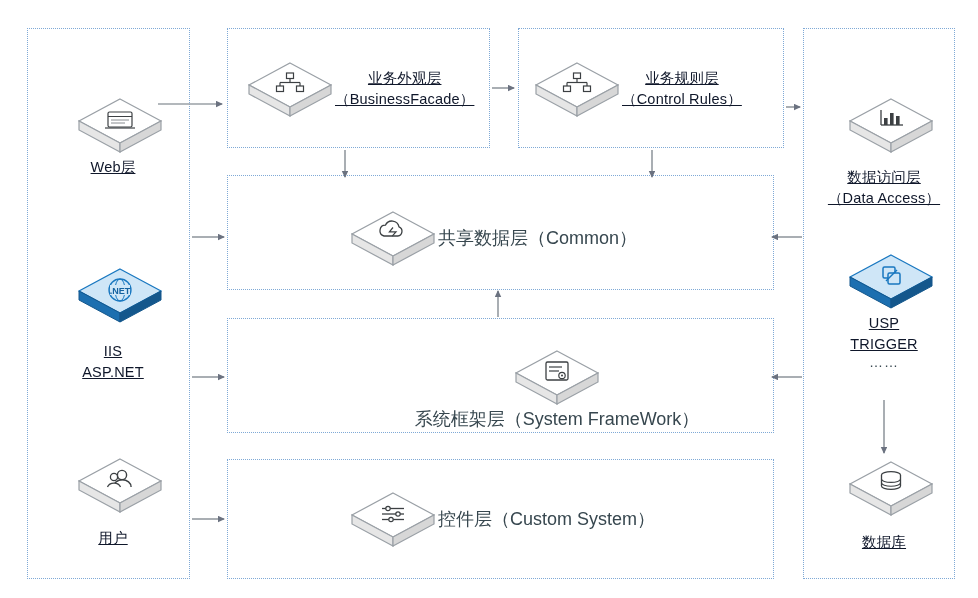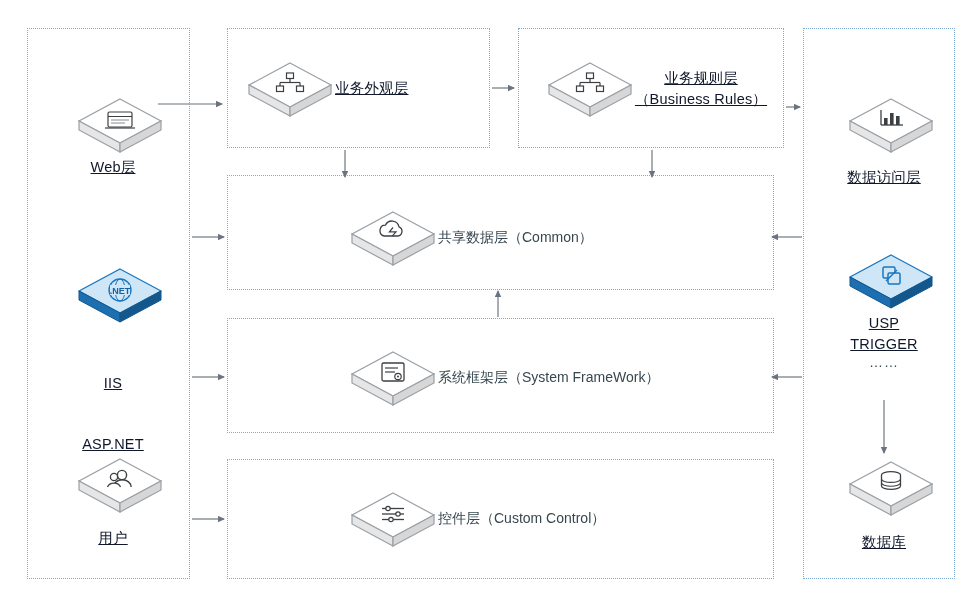--- a/index.html
+++ b/index.html
@@ -51,21 +51,21 @@
     color: #0f172a;
     font-size: 14.5px;
     line-height: 1.45;
     text-align: center;
     white-space: nowrap;
     letter-spacing: 0.2px;
     text-decoration: underline;
   }
   .label-h {
     text-align: left;
-    font-size: 14px;
+    font-size: 18px;
     margin-left: 14px;
     color: #37474f;
     white-space: nowrap;
   }
   .label-dots {
     color: #37474f;
     font-size: 14px;
     letter-spacing: 1px;
     line-height: 1.1;
   }
@@ -121,34 +121,34 @@
         <rect x="33" y="17" width="24" height="15" rx="1.5" fill="#ffffff" stroke="#3c4043" stroke-width="1.2"></rect>
         <line x1="33" y1="21.5" x2="57" y2="21.5" stroke="#3c4043" stroke-width="1"></line>
         <line x1="36" y1="25" x2="54" y2="25" stroke="#7a7f85" stroke-width="0.9"></line>
         <line x1="36" y1="28" x2="50" y2="28" stroke="#7a7f85" stroke-width="0.9"></line>
         <line x1="30" y1="33" x2="60" y2="33" stroke="#3c4043" stroke-width="1.2"></line>
       </svg>
     </div>
     <div class="label" style="margin-top:2px;">Web层</div>
   </div>
 
-  <div class="node node-v" style="left:58px; top:265px; width:110px;gap:40px;">
+  <div class="node node-v" style="left:58px; top:265px; width:110px;">
     <div class="cube">
       <svg width="90" height="62" viewBox="0 0 90 62">
         <polygon points="45,4 86,26 45,48 4,26" fill="#cfe6f7" stroke="#1877c0" stroke-width="1.2"></polygon>
         <polygon points="4,26 45,48 45,57 4,35" fill="#1c6fb0" stroke="#14578c" stroke-width="1"></polygon>
         <polygon points="86,26 45,48 45,57 86,35" fill="#14578c" stroke="#14578c" stroke-width="1"></polygon>
         <circle cx="45" cy="25" r="11" fill="none" stroke="#1877c0" stroke-width="1.3"></circle>
         <ellipse cx="45" cy="25" rx="5" ry="11" fill="none" stroke="#1877c0" stroke-width="1"></ellipse>
         <line x1="34" y1="25" x2="56" y2="25" stroke="#1877c0" stroke-width="1"></line>
         <rect x="35" y="20" width="20" height="10" fill="#cfe6f7"></rect>
         <text x="45" y="28.5" font-family="Liberation Sans, sans-serif" font-size="9" font-weight="bold" fill="#1462a0" text-anchor="middle">.NET</text>
       </svg>
     </div>
-    <div class="label" style="margin-top:8px;">IIS</div>
+    <div class="label" style="margin-top:16px;">IIS</div>
     <div class="label">ASP.NET</div>
   </div>
 
   <div class="node node-v" style="left:58px; top:455px; width:110px;">
     <div class="cube">
       <svg width="90" height="62" viewBox="0 0 90 62">
         <polygon points="45,4 86,26 45,48 4,26" fill="#ffffff" stroke="#9aa0a6" stroke-width="1.2"></polygon>
         <polygon points="4,26 45,48 45,57 4,35" fill="#e6e6e6" stroke="#9aa0a6" stroke-width="1.2"></polygon>
         <polygon points="86,26 45,48 45,57 86,35" fill="#d7d7d7" stroke="#9aa0a6" stroke-width="1.2"></polygon>
         <circle cx="47" cy="20" r="4.6" fill="none" stroke="#3c4043" stroke-width="1.4"></circle>
@@ -170,58 +170,59 @@
         <line x1="45" y1="19.5" x2="45" y2="23.5" stroke="#3c4043" stroke-width="1.2"></line>
         <line x1="35" y1="23.5" x2="55" y2="23.5" stroke="#3c4043" stroke-width="1.2"></line>
         <line x1="35" y1="23.5" x2="35" y2="27" stroke="#3c4043" stroke-width="1.2"></line>
         <line x1="55" y1="23.5" x2="55" y2="27" stroke="#3c4043" stroke-width="1.2"></line>
         <rect x="31.5" y="27" width="7" height="5.5" fill="none" stroke="#3c4043" stroke-width="1.2"></rect>
         <rect x="51.5" y="27" width="7" height="5.5" fill="none" stroke="#3c4043" stroke-width="1.2"></rect>
       </svg>
     </div>
     <div style="margin-left:14px;">
       <div class="label">业务外观层</div>
-    </div>
-  </div>
-
-  <div class="node node-h" style="left:532px; top:58px; width:248px; height:62px;justify-content:center;">
+      <div class="label">（BusinessFacade）</div>
+    </div>
+  </div>
+
+  <div class="node node-h" style="left:532px; top:58px; width:248px; height:62px;">
     <div class="cube">
       <svg width="90" height="62" viewBox="0 0 90 62">
         <polygon points="45,4 86,26 45,48 4,26" fill="#ffffff" stroke="#9aa0a6" stroke-width="1.2"></polygon>
         <polygon points="4,26 45,48 45,57 4,35" fill="#e6e6e6" stroke="#9aa0a6" stroke-width="1.2"></polygon>
         <polygon points="86,26 45,48 45,57 86,35" fill="#d7d7d7" stroke="#9aa0a6" stroke-width="1.2"></polygon>
         <rect x="41.5" y="14" width="7" height="5.5" fill="none" stroke="#3c4043" stroke-width="1.2"></rect>
         <line x1="45" y1="19.5" x2="45" y2="23.5" stroke="#3c4043" stroke-width="1.2"></line>
         <line x1="35" y1="23.5" x2="55" y2="23.5" stroke="#3c4043" stroke-width="1.2"></line>
         <line x1="35" y1="23.5" x2="35" y2="27" stroke="#3c4043" stroke-width="1.2"></line>
         <line x1="55" y1="23.5" x2="55" y2="27" stroke="#3c4043" stroke-width="1.2"></line>
         <rect x="31.5" y="27" width="7" height="5.5" fill="none" stroke="#3c4043" stroke-width="1.2"></rect>
         <rect x="51.5" y="27" width="7" height="5.5" fill="none" stroke="#3c4043" stroke-width="1.2"></rect>
       </svg>
     </div>
     <div style="margin-left:14px;">
       <div class="label">业务规则层</div>
-      <div class="label">（Business Rules）</div>
+      <div class="label">（Control Rules）</div>
     </div>
   </div>
 
   <div class="node node-h" style="left:348px; top:207px; width:400px; height:62px;">
     <div class="cube">
       <svg width="90" height="62" viewBox="0 0 90 62">
         <polygon points="45,4 86,26 45,48 4,26" fill="#ffffff" stroke="#9aa0a6" stroke-width="1.2"></polygon>
         <polygon points="4,26 45,48 45,57 4,35" fill="#e6e6e6" stroke="#9aa0a6" stroke-width="1.2"></polygon>
         <polygon points="86,26 45,48 45,57 86,35" fill="#d7d7d7" stroke="#9aa0a6" stroke-width="1.2"></polygon>
         <path d="M36,28 a5.5,5.5 0 0 1 1.4,-10.8 a7.2,7.2 0 0 1 13.6,1.6 a4.8,4.8 0 0 1 -1.2,9.2 z" fill="#ffffff" stroke="#3c4043" stroke-width="1.3"></path>
         <path d="M45,19.5 l-3.6,4.4 h6.6 l-3.8,4.2" fill="none" stroke="#3c4043" stroke-width="1.2"></path>
       </svg>
     </div>
     <div class="label-h">共享数据层（Common）</div>
   </div>
 
-  <div class="node node-h" style="left:348px; top:347px; width:420px; height:62px;">
+  <div class="node node-h" style="left:340px; top:347px; width:420px; height:62px;flex-direction:column;">
     <div class="cube">
       <svg width="90" height="62" viewBox="0 0 90 62">
         <polygon points="45,4 86,26 45,48 4,26" fill="#ffffff" stroke="#9aa0a6" stroke-width="1.2"></polygon>
         <polygon points="4,26 45,48 45,57 4,35" fill="#e6e6e6" stroke="#9aa0a6" stroke-width="1.2"></polygon>
         <polygon points="86,26 45,48 45,57 86,35" fill="#d7d7d7" stroke="#9aa0a6" stroke-width="1.2"></polygon>
         <rect x="34" y="15" width="22" height="18" rx="1.5" fill="#ffffff" stroke="#3c4043" stroke-width="1.3"></rect>
         <line x1="37" y1="20" x2="50" y2="20" stroke="#3c4043" stroke-width="1.2"></line>
         <line x1="37" y1="24" x2="47" y2="24" stroke="#3c4043" stroke-width="1.2"></line>
         <circle cx="50" cy="28.5" r="3.2" fill="#ffffff" stroke="#3c4043" stroke-width="1.2"></circle>
         <circle cx="50" cy="28.5" r="1" fill="#3c4043"></circle>
@@ -237,37 +238,38 @@
         <polygon points="4,26 45,48 45,57 4,35" fill="#e6e6e6" stroke="#9aa0a6" stroke-width="1.2"></polygon>
         <polygon points="86,26 45,48 45,57 86,35" fill="#d7d7d7" stroke="#9aa0a6" stroke-width="1.2"></polygon>
         <line x1="34" y1="19.5" x2="56" y2="19.5" stroke="#3c4043" stroke-width="1.3"></line>
         <circle cx="40" cy="19.5" r="2.2" fill="#ffffff" stroke="#3c4043" stroke-width="1.2"></circle>
         <line x1="34" y1="25" x2="56" y2="25" stroke="#3c4043" stroke-width="1.3"></line>
         <circle cx="50" cy="25" r="2.2" fill="#ffffff" stroke="#3c4043" stroke-width="1.2"></circle>
         <line x1="34" y1="30.5" x2="56" y2="30.5" stroke="#3c4043" stroke-width="1.3"></line>
         <circle cx="43" cy="30.5" r="2.2" fill="#ffffff" stroke="#3c4043" stroke-width="1.2"></circle>
       </svg>
     </div>
-    <div class="label-h">控件层（Custom Control）</div>
+    <div class="label-h">控件层（Custom System）</div>
   </div>
 
   <div class="node node-v" style="left:824px; top:95px; width:120px;">
     <div class="cube">
       <svg width="90" height="62" viewBox="0 0 90 62">
         <polygon points="45,4 86,26 45,48 4,26" fill="#ffffff" stroke="#9aa0a6" stroke-width="1.2"></polygon>
         <polygon points="4,26 45,48 45,57 4,35" fill="#e6e6e6" stroke="#9aa0a6" stroke-width="1.2"></polygon>
         <polygon points="86,26 45,48 45,57 86,35" fill="#d7d7d7" stroke="#9aa0a6" stroke-width="1.2"></polygon>
         <line x1="35" y1="15" x2="35" y2="30" stroke="#3c4043" stroke-width="1.3"></line>
         <line x1="35" y1="30" x2="57" y2="30" stroke="#3c4043" stroke-width="1.3"></line>
         <rect x="38" y="23" width="3.6" height="7" fill="#3c4043"></rect>
         <rect x="44" y="18" width="3.6" height="12" fill="#3c4043"></rect>
         <rect x="50" y="21" width="3.6" height="9" fill="#3c4043"></rect>
       </svg>
     </div>
     <div class="label" style="margin-top:12px;">数据访问层</div>
+    <div class="label">（Data Access）</div>
   </div>
 
   <div class="node node-v" style="left:824px; top:251px; width:120px;">
     <div class="cube">
       <svg width="90" height="62" viewBox="0 0 90 62">
         <polygon points="45,4 86,26 45,48 4,26" fill="#cfe6f7" stroke="#1877c0" stroke-width="1.2"></polygon>
         <polygon points="4,26 45,48 45,57 4,35" fill="#1c6fb0" stroke="#14578c" stroke-width="1"></polygon>
         <polygon points="86,26 45,48 45,57 86,35" fill="#14578c" stroke="#14578c" stroke-width="1"></polygon>
         <rect x="37" y="16" width="12" height="11" rx="1.5" fill="#cfe6f7" stroke="#1877c0" stroke-width="1.5"></rect>
         <rect x="42" y="22" width="12" height="11" rx="1.5" fill="#cfe6f7" stroke="#1877c0" stroke-width="1.5"></rect>

